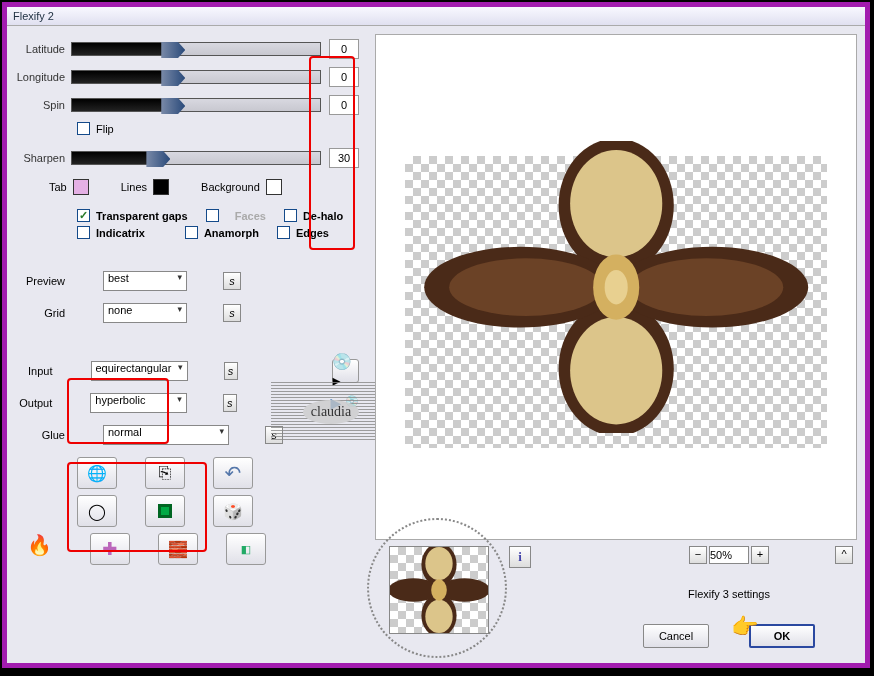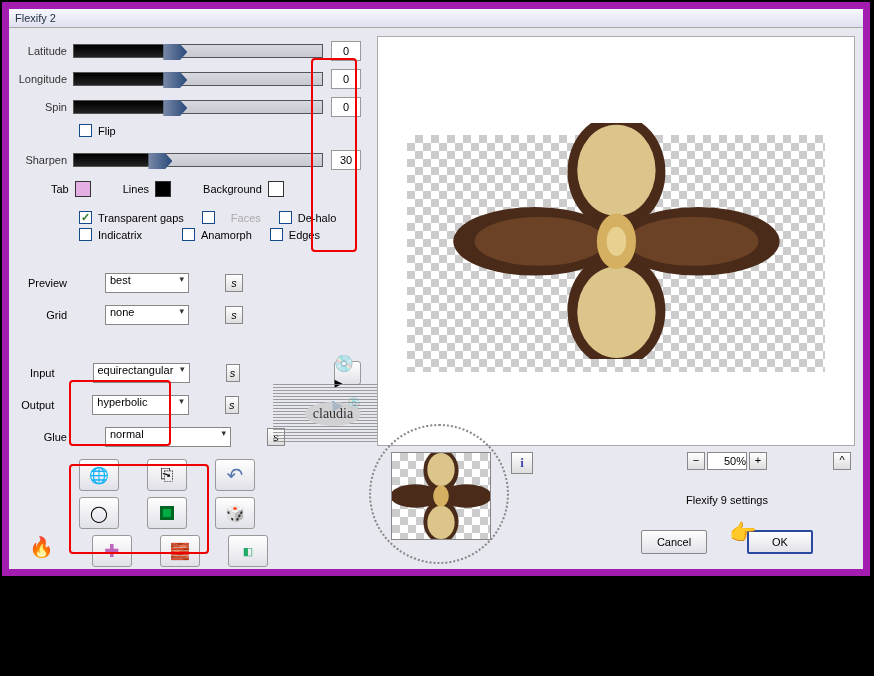--- a/index.html
+++ b/index.html
@@ -1,17 +1,17 @@
 <!DOCTYPE html>
 <html><head>
 <meta charset="utf-8">
 <style>
 * { box-sizing: border-box; margin: 0; padding: 0; font-family: Tahoma, sans-serif; font-size: 11px; }
 body { background: #000; padding: 2px; }
-.window { background: #e8e8f0; border: 7px solid #a21caf; width: 868px; height: 574px; position: relative; }
+.window { background: #e8e8f0; border: 5px solid #a21caf; width: 868px; height: 666px; position: relative; }
 .titlebar { background: linear-gradient(#f8f8ff,#e0e0f0); border-bottom: 1px solid #aaa; padding: 3px 6px; color: #234; font-size: 11px; }
 .content { display: flex; height: calc(100% - 20px); }
 .left-panel { width: 360px; padding: 12px 8px 8px 8px; position: relative; }
 .right-panel { flex: 1; display: flex; flex-direction: column; padding: 8px; }
 
 .slider-row { display: flex; align-items: center; margin-bottom: 6px; height: 22px; }
 .slider-label { width: 56px; text-align: right; padding-right: 6px; color: #333; }
 .slider-label.dim { color: #aaa; }
 .slider-track { flex: 1; height: 14px; background: linear-gradient(#000,#222); border: 1px solid #555; position: relative; margin-right: 8px; }
 .slider-track.dim { background: linear-gradient(#ccc,#ddd); }
@@ -19,21 +19,21 @@
 .slider-gray { position: absolute; right: 0; top: 0; bottom: 0; background: linear-gradient(#d8d8e0,#c8c8d0); }
 .num-box { width: 30px; height: 20px; border: 1px solid #999; background: #fff; text-align: center; padding: 2px; }
 
 .red-box1 { position: absolute; left: 302px; top: 30px; width: 46px; height: 194px; border: 2px solid #e00; border-radius: 4px; pointer-events: none; }
 .red-box2 { position: absolute; left: 60px; top: 352px; width: 102px; height: 66px; border: 2px solid #e00; border-radius: 4px; pointer-events: none; }
 .red-box3 { position: absolute; left: 60px; top: 436px; width: 140px; height: 90px; border: 2px solid #e00; border-radius: 4px; pointer-events: none; }
 
 .flip-row { margin-left: 62px; display: flex; align-items: flex-end; gap: 6px; margin-bottom: 12px; }
 .color-row { display: flex; align-items: center; gap: 6px; margin: 10px 0 14px 34px; }
 .swatch { width: 16px; height: 16px; border: 1px solid #333; display: inline-block; }
-.check-row { display: flex; align-items: center; gap: 6px; margin: 4px 0 4px 62px; }
+.check-row { display: flex; align-items: center; gap: 6px; margin: 4px 0 4px 62px; font-weight: bold; }
 .check-group { display: flex; gap: 18px; }
 .chk { width: 13px; height: 13px; border: 1px solid #144a8a; background: #fff; display: inline-flex; align-items: center; justify-content: center; }
 .chk.on::after { content: "✓"; color: #2a7a2a; font-size: 11px; font-weight: bold; line-height: 1; }
 .dim-text { color: #aaa; }
 
 .combo-row { display: flex; align-items: center; margin: 8px 0; height: 24px; gap: 32px; }
 .combo-row .clabel { width: 56px; text-align: right; padding-right: 6px; }
 .combo { height: 20px; border: 1px solid #888; background: #fff; display: flex; align-items: flex-start; padding: 0 4px; justify-content: space-between; }
 .combo .arrow { font-size: 9px; color: #333; margin-left: 4px; }
 .sbtn { width: 18px; height: 18px; border: 1px solid #888; background: linear-gradient(#fff,#ddd); margin-left: 4px; text-align: center; line-height: 16px; font-style: italic; }
@@ -43,23 +43,23 @@
 
 .preview-area { flex: 1; background: #fff; border: 1px solid #aaa; position: relative; display: flex; align-items: center; justify-content: center; }
 .checker { position: absolute; background: repeating-conic-gradient(#ccc 0 25%, #fff 0 50%) 0 0/16px 16px; }
 
 .bottom-bar { display: flex; align-items: flex-start; gap: 20px; padding: 6px 4px; }
 .thumb-preview { width: 100px; height: 88px; border: 1px solid #888; background: #fff; position: relative; }
 .dotted-circle { position: absolute; width: 140px; height: 140px; border: 2px dotted #888; border-radius: 50%; left: -22px; top: -28px; pointer-events: none; }
 .info-btn { width: 22px; height: 22px; border: 1px solid #888; background: linear-gradient(#fff,#ddd); display: flex; align-items: center; justify-content: center; font-family: serif; font-weight: bold; color: #44a; font-size: 13px; }
 .zoom-group { display: flex; align-items: center; gap: 2px; }
 .zbtn { width: 18px; height: 18px; border: 1px solid #888; background: linear-gradient(#fff,#ddd); text-align: center; line-height: 14px; }
-.zval { width: 40px; height: 18px; border: 1px solid #888; background: #fff; text-align: right; line-height: 16px; }
+.zval { width: 40px; height: 18px; border: 1px solid #888; background: #fff; text-align: left; line-height: 16px; }
 .btn { min-width: 66px; height: 24px; border: 1px solid #888; background: linear-gradient(#fefeff,#e0e0e8); border-radius: 2px; padding: 0 10px; }
-.btn.ok { border: 2px solid #2a48a0; }
+.btn.ok { border: 2px solid #2a48a0; font-weight: bold; }
 .finger { position: absolute; right: 56px; bottom: 8px; font-size: 22px; }
 
 .watermark { position: absolute; left: 264px; top: 356px; width: 120px; height: 60px; background: repeating-linear-gradient(#888 0 1px, transparent 1px 3px); display: flex; align-items: center; justify-content: center; opacity: 0.8; }
 .watermark span { background: #ccc; border-radius: 50%; padding: 4px 8px; font-family: cursive; font-size: 14px; }
 </style>
 </head>
 <body>
 
 <div class="window">
   <div class="titlebar">Flexify 2</div>
@@ -263,21 +263,21 @@
           </div>
         </div>
         <div class="info-btn">i</div>
         <div style="flex:1"></div>
         <div style="display:flex;flex-direction:column;align-items:center;gap:24px">
           <div class="zoom-group">
             <div class="zbtn">−</div>
             <div class="zval">50%</div>
             <div class="zbtn">+</div>
           </div>
-          <div>Flexify 9 settings</div>
+          <div>Flexify 3 settings</div>
           <div style="display:flex;gap:40px;position:relative">
             <button class="btn">Cancel</button>
             <button class="btn ok">OK</button>
             <div class="finger">👉</div>
           </div>
         </div>
         <div style="display:flex;flex-direction:column;align-items:flex-end">
           <div class="zbtn">^</div>
         </div>
       </div>

